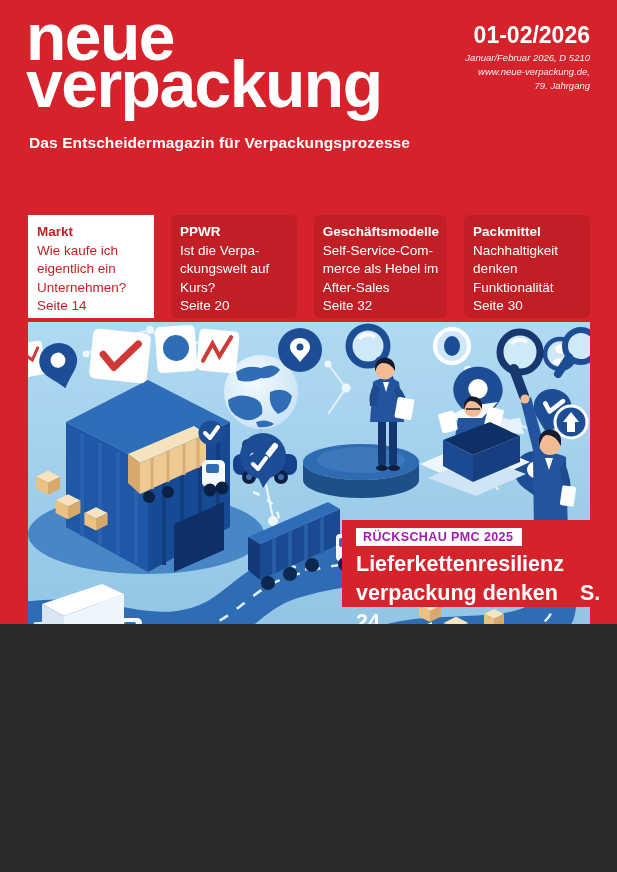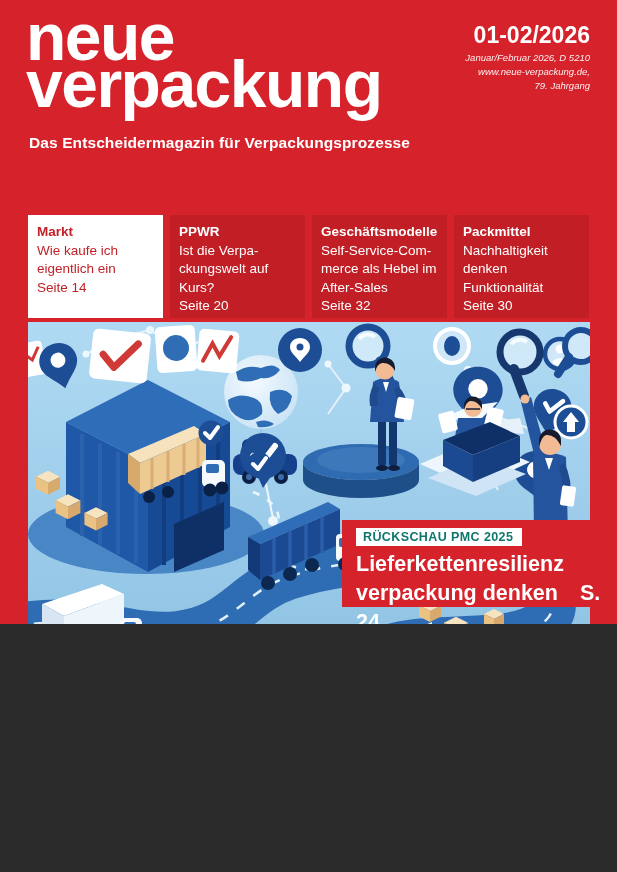--- a/index.html
+++ b/index.html
@@ -12,34 +12,34 @@
   
   .logo{position:absolute;left:26px;top:14px;color:#fff;font-weight:bold;
         font-size:66px;line-height:47px;letter-spacing:-1.5px;}
   .issue{position:absolute;right:27px;top:22px;color:#fff;font-weight:bold;
          font-size:23px;letter-spacing:0;}
   .issue-details{position:absolute;right:27px;top:51px;color:#ffffff;opacity:.93;
          font-style:italic;font-size:9.5px;line-height:14px;text-align:right;}
   .tagline{position:absolute;left:29px;top:134px;color:#fff;font-weight:bold;
          font-size:15.5px;letter-spacing:.1px;}
   
-  .teasers{position:absolute;left:28px;top:215px;width:562px;display:flex;gap:7px;}
+  .teasers{position:absolute;left:28px;top:215px;width:562px;display:flex;gap:17px;}
   .teaser{width:135px;height:103px;box-sizing:border-box;padding:8px 8px 0 9px;
           font-size:13.5px;line-height:18.5px;}
   .teaser .t-cat{font-weight:bold;}
   .teaser.light{background:#ffffff;color:#c22127;}
-  .teaser.dark{background:#c11e25;color:#ffffff;}
+  .teaser.dark{background:#c11e25;color:#ffffff;border-radius:6px;}
   
   .illustration{position:absolute;left:28px;top:322px;width:562px;height:521px;}
   .illustration svg{display:block;}
   
   .cover-story{position:absolute;left:342px;top:520px;width:275px;height:87px;
                background:#d6222b;}
   .kicker{margin:7px 0 0 14px;}
-  .kicker span{display:inline-block;background:#fff;color:#0f766e;font-weight:bold;
+  .kicker span{display:inline-block;background:#fff;color:#a21caf;font-weight:bold;
                font-size:12.5px;letter-spacing:.4px;padding:2px 9px 2px 7px;text-align:right;}
   .headline{margin:4px 0 16px 14px;color:#fff;font-weight:bold;font-size:21.5px;
             line-height:29px;}
   .headline .pageref{margin-left:22px;}
 </style>
 </head>
 <body>
 
 <div class="page">
 
@@ -53,20 +53,21 @@
     <div>www.neue-verpackung.de,</div>
     <div>79. Jahrgang</div>
   </div>
   <div class="tagline">Das Entscheidermagazin für Verpackungsprozesse</div>
 
   <div class="teasers">
     <div class="teaser light">
       <div class="t-cat">Markt</div>
       <div>Wie kaufe ich</div>
       <div>eigentlich ein</div>
+      <div>Unternehmen?</div>
       <div>Seite 14</div>
     </div>
     <div class="teaser dark">
       <div class="t-cat">PPWR</div>
       <div>Ist die Verpa-</div>
       <div>ckungswelt auf</div>
       <div>Kurs?</div>
       <div>Seite 20</div>
     </div>
     <div class="teaser dark">

